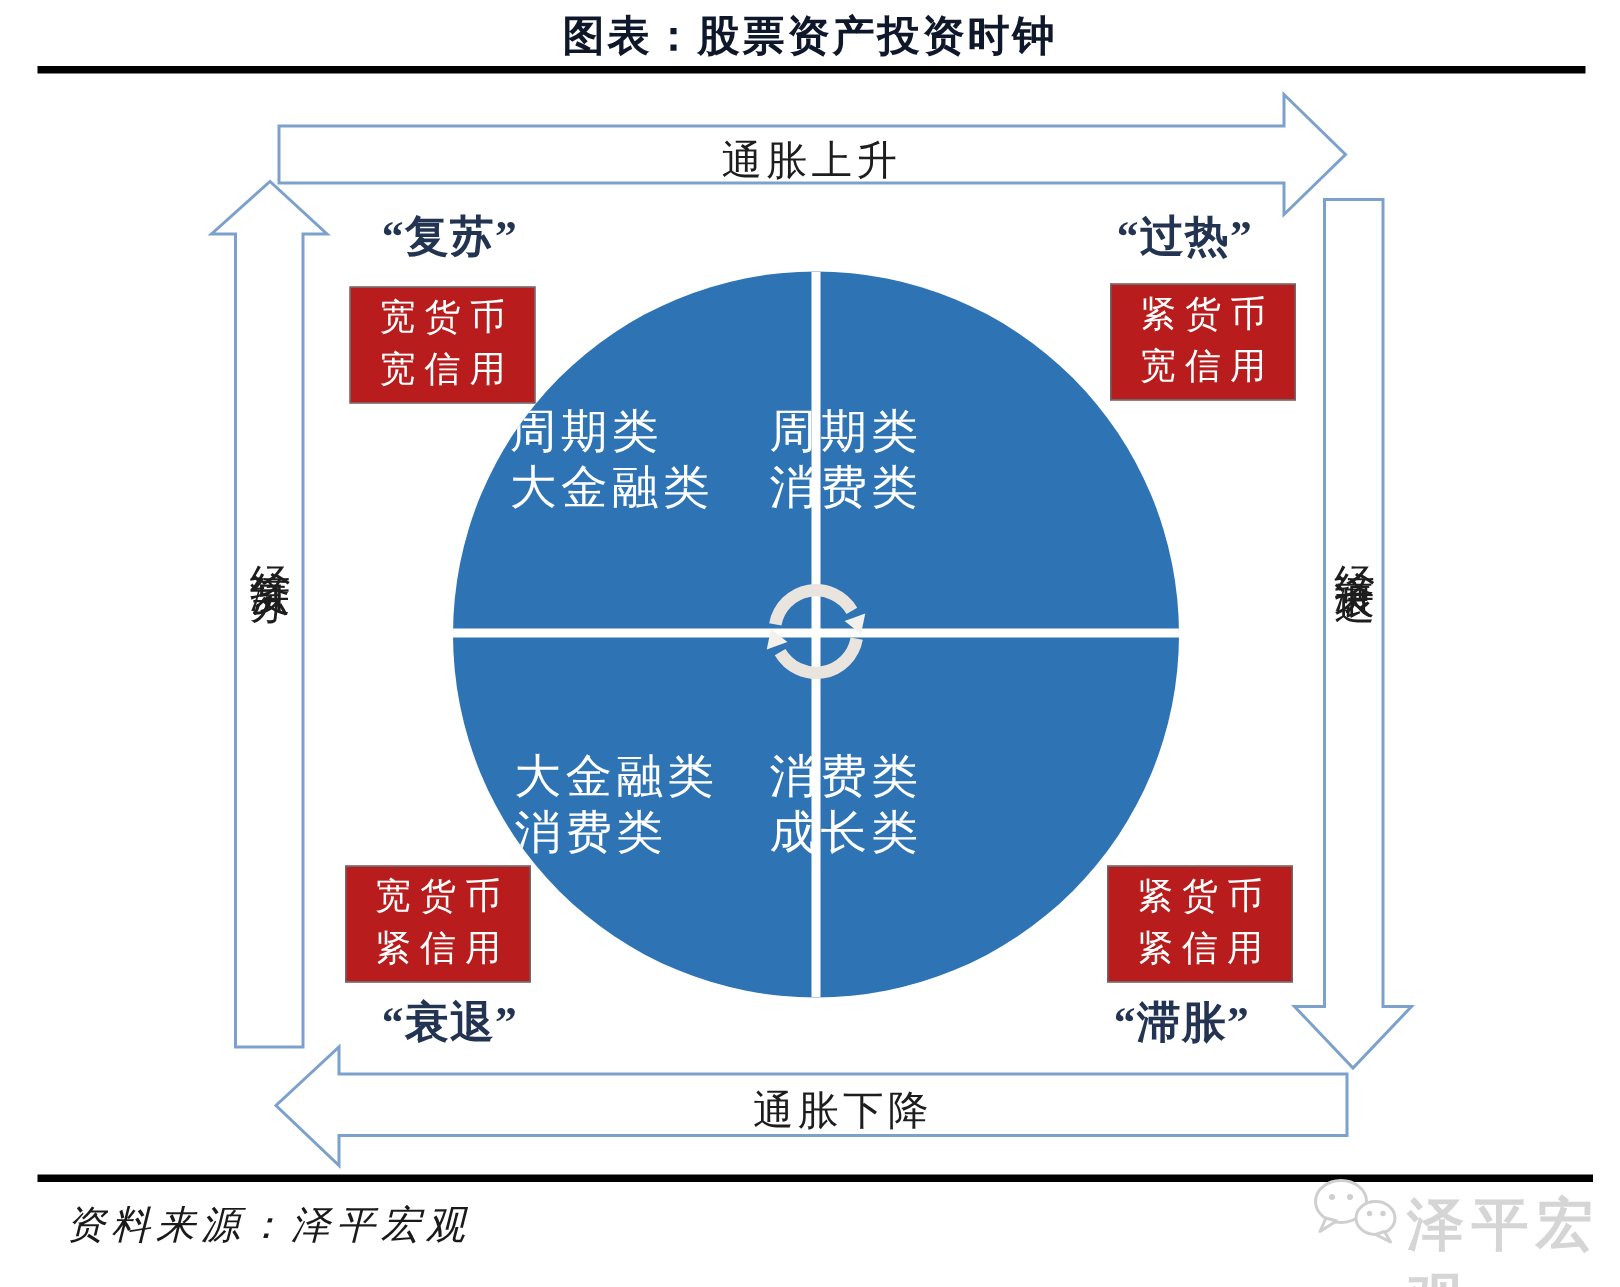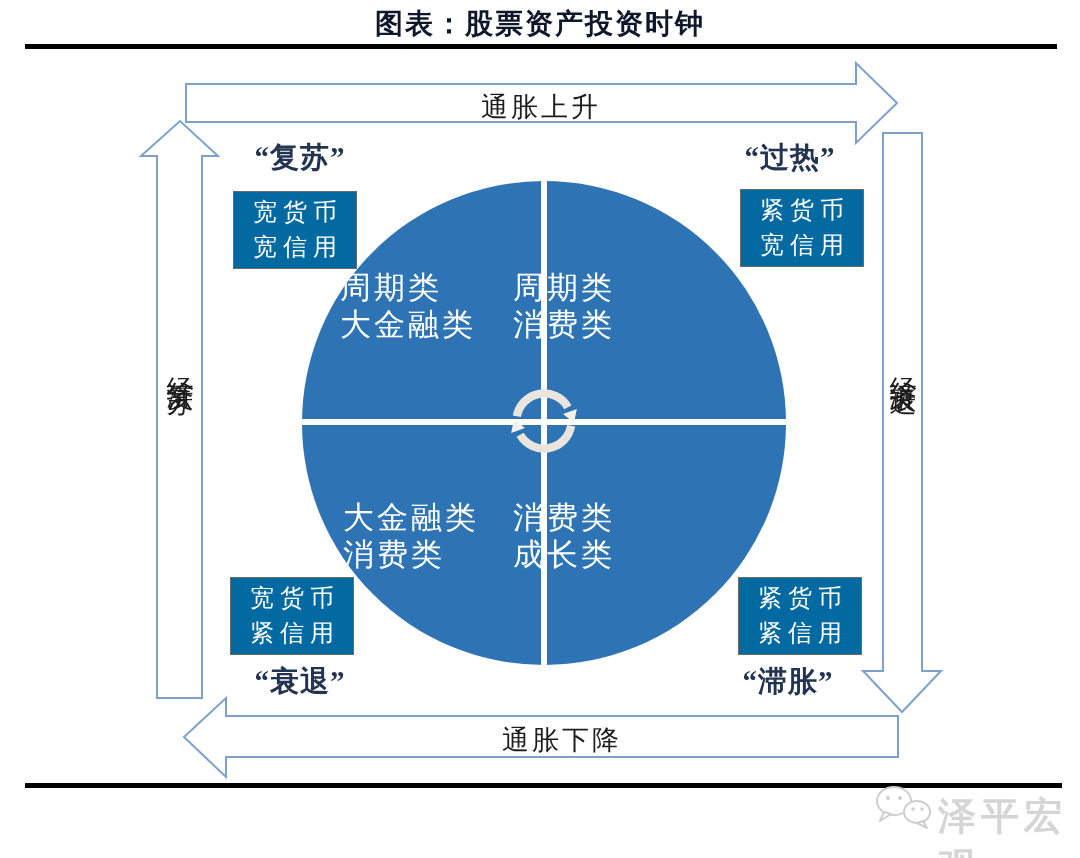--- a/index.html
+++ b/index.html
@@ -10,21 +10,21 @@
   .rule{position:absolute;background:#000;height:5px;}
   .rule.top{left:25px;top:44px;width:1032px;}
   .rule.bottom{left:25px;top:783px;width:1037px;}
   .arrows{position:absolute;left:0;top:0;}
   .arrows polygon{fill:#ffffff;stroke:#7da1cd;stroke-width:2;stroke-linejoin:miter;}
   .axis-label{position:absolute;color:#1d1d1d;font-size:27px;letter-spacing:3px;}
   .axis-label.h{text-align:center;}
   .axis-label.v{writing-mode:vertical-rl;text-orientation:upright;letter-spacing:4px;line-height:28px;}
   .phase{position:absolute;width:180px;text-align:center;font-size:29px;font-weight:bold;
          color:#233452;letter-spacing:1px;}
-  .policy{position:absolute;width:122px;height:76px;background:#0369a1;border:1px solid #6b6b6b;
+  .policy{position:absolute;width:122px;height:76px;background:#b91c1c;border:1px solid #6b6b6b;
           color:#ffffff;font-size:24px;line-height:35px;text-align:center;
           display:flex;flex-direction:column;justify-content:center;}
   .policy div{letter-spacing:6px;padding-left:6px;}
   .circle{position:absolute;left:302px;top:181px;width:484px;height:484px;border-radius:50%;
           background:#2e74b5;overflow:hidden;}
   .xline{position:absolute;background:#ffffff;}
   .xline.vert{left:239px;top:0;width:6px;height:484px;}
   .xline.horz{left:0;top:238px;width:484px;height:6px;}
   .quad{position:absolute;width:230px;text-align:left;color:#ffffff;
         font-size:31px;line-height:37px;letter-spacing:3px;}
@@ -102,20 +102,21 @@
   </div>
 
   <svg class="cycle" width="92" height="92" viewBox="0 0 100 100">
     <path d="M 20.5,44.8 A 30 30 0 0 1 76,35"></path>
     <polygon points="85.7,37.0 70.7,42.4 82.6,51.9"></polygon>
     <path d="M 79.5,55.2 A 30 30 0 0 1 24,65"></path>
     <polygon points="29.3,57.6 14.3,63.0 17.4,48.1"></polygon>
   </svg>
 
   <div class="rule bottom"></div>
+  <div class="source">资料来源：泽平宏观</div>
 
   <svg class="watermark-icon" width="66" height="48" viewBox="0 0 66 48">
     <ellipse cx="24" cy="17" rx="17" ry="14" fill="#ffffff" stroke="#cfcfcf" stroke-width="2"></ellipse>
     <path d="M 14,28 L 10,37 L 21,30 Z" fill="#ffffff" stroke="#cfcfcf" stroke-width="2" stroke-linejoin="round"></path>
     <circle cx="18" cy="14" r="2" fill="#cfcfcf"></circle>
     <circle cx="30" cy="14" r="2" fill="#cfcfcf"></circle>
     <ellipse cx="47" cy="28" rx="13" ry="11" fill="#ffffff" stroke="#cfcfcf" stroke-width="2"></ellipse>
     <path d="M 53,37 L 57,44 L 47,39 Z" fill="#ffffff" stroke="#cfcfcf" stroke-width="2" stroke-linejoin="round"></path>
     <circle cx="43" cy="25" r="1.8" fill="#cfcfcf"></circle>
     <circle cx="52" cy="25" r="1.8" fill="#cfcfcf"></circle>

